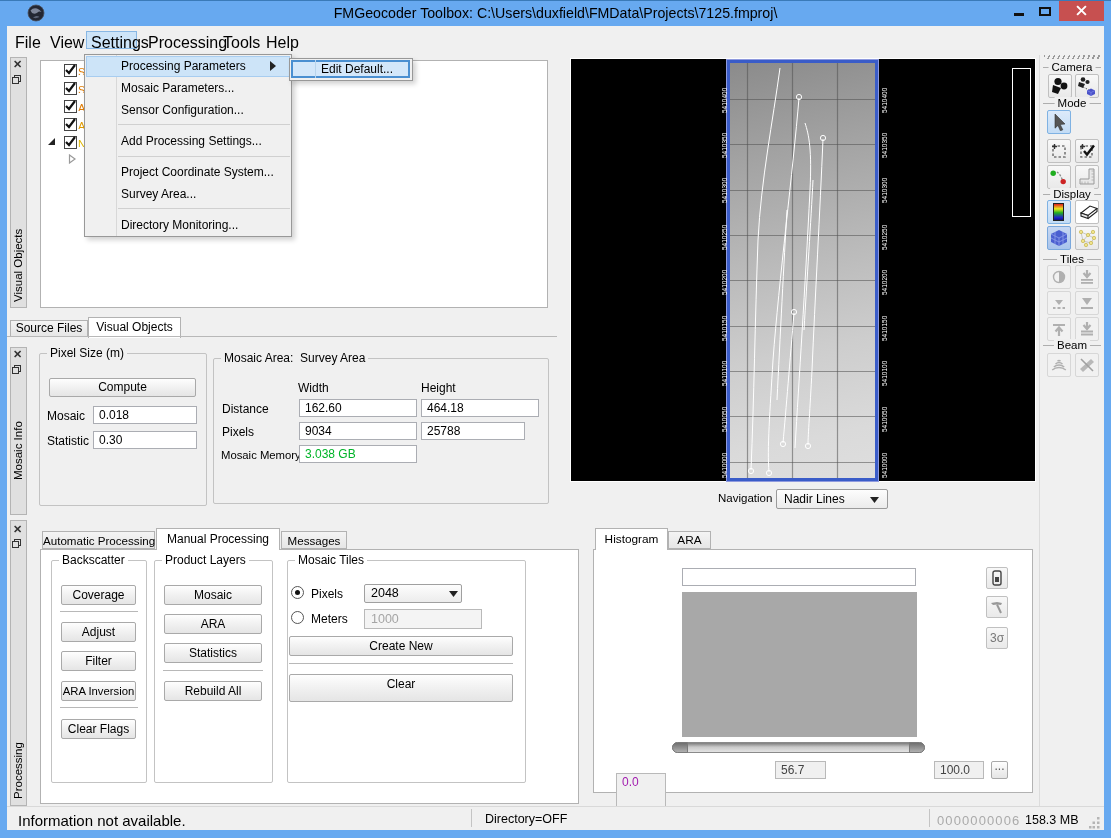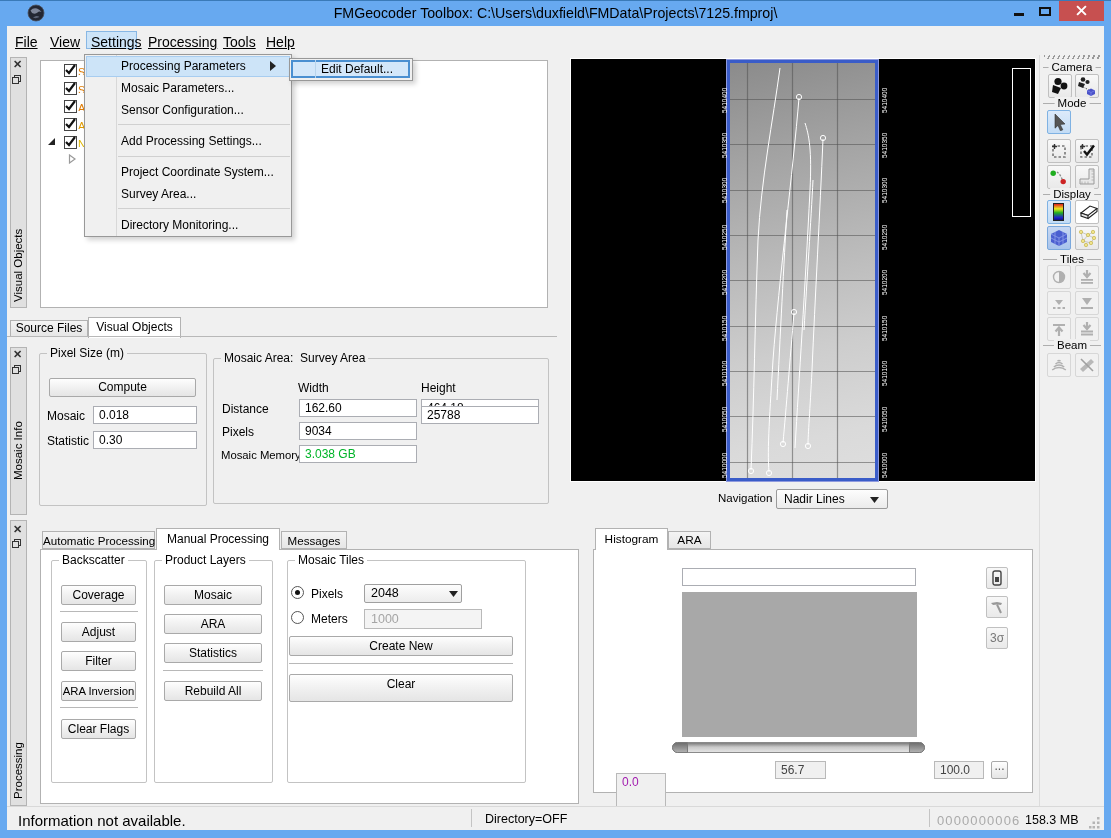--- a/index.html
+++ b/index.html
@@ -8,21 +8,21 @@
 .abs { position:absolute; }
 
 #frame-top { left:0; top:0; width:1111px; height:26px; background:#67a9f0; border-top:1px solid #3a7ab8;}
 #frame-left { left:0; top:26px; width:7px; height:804px; background:#67a9f0; }
 #frame-right { left:1104px; top:26px; width:7px; height:804px; background:#67a9f0; }
 #frame-bottom { left:0; top:830px; width:1111px; height:8px; background:#67a9f0; }
 #title-text { left:0; top:5px; width:1111px; text-align:center; font-size:14.2px; color:#000; }
 #btn-close { left:1059px; top:1px; width:45px; height:20px; background:#c75050; color:#fff; text-align:center; font-size:12px; line-height:19px;}
 
 #menubar { left:7px; top:26px; width:1097px; height:28px; background:#f0f0f0; font-size:13px; }
-.mitem { position:absolute; top:7px; font-size:14px;text-decoration:underline; }
+.mitem { position:absolute; top:7px; font-size:16px; }
 
 .strip { background:#e0e0e0; border:1px solid #b4b4b4; width:17px; left:10px; }
 .vtext { position:absolute; writing-mode:vertical-rl; transform:rotate(180deg); font-size:11.5px; color:#000; left:3px; white-space:nowrap;}
 .dockx { position:absolute; left:13px; font-size:11px; color:#333; font-weight:bold; }
 
 .panel { background:#fff; border:1px solid #b2b2b2; }
 .gb { position:absolute; border:1px solid #c3c3c3; border-radius:2px;}
 .gb-label { position:absolute; top:-8px; left:7px; padding:0 3px; font-size:12px; white-space:nowrap; }
 .btn { position:absolute; background:linear-gradient(#fefefe,#f2f2f2 45%,#e5e5e5); border:1px solid #a9a9a9; border-radius:2px; font-size:12px; white-space:nowrap; text-align:center; color:#000;}
 .fld { position:absolute; background:#fff; border:1px solid #abadb3; font-size:12px; padding:1px 0 0 5px; }
@@ -125,21 +125,21 @@
 <div class="gb" style="left:213px;top:358px;width:336px;height:146px">
     <div class="gb-label" style="background:#f0f0f0">Mosaic Area:&nbsp; Survey Area</div>
   </div>
 <div class="lbl" style="left:298px;top:381px">Width</div>
 <div class="lbl" style="left:421px;top:381px">Height</div>
 <div class="lbl" style="left:222px;top:402px">Distance</div>
 <div class="fld" style="left:299px;top:399px;width:118px;height:18px">162.60</div>
 <div class="fld" style="left:421px;top:399px;width:118px;height:18px">464.18</div>
 <div class="lbl" style="left:222px;top:425px">Pixels</div>
 <div class="fld" style="left:299px;top:422px;width:118px;height:18px">9034</div>
-<div class="fld" style="left:421px;top:406px;width:118px;height:18px">25788</div>
+<div class="fld" style="left:421px;top:422px;width:104px;height:18px">25788</div>
 <div class="lbl" style="left:221px;top:449px;font-size:11.3px">Mosaic Memory</div>
 <div class="fld" style="left:299px;top:445px;width:118px;height:18px;color:#00b428">3.038 GB</div>
 
 <div class="tab" style="left:42px;top:531px;width:113px;height:18px;line-height:17px;font-size:11.6px">Automatic Processing</div>
 <div class="tab tabsel" style="left:156px;top:528px;width:124px;height:22px;line-height:20px;border-bottom:none;z-index:2">Manual Processing</div>
 <div class="tab" style="left:281px;top:531px;width:66px;height:18px;line-height:17px;font-size:11.6px">Messages</div>
 <div class="abs panel" style="left:40px;top:549px;width:539px;height:255px"></div>
 
 <div class="gb" style="left:51px;top:560px;width:96px;height:223px">
     <div class="gb-label" style="background:#fff">Backscatter</div>

